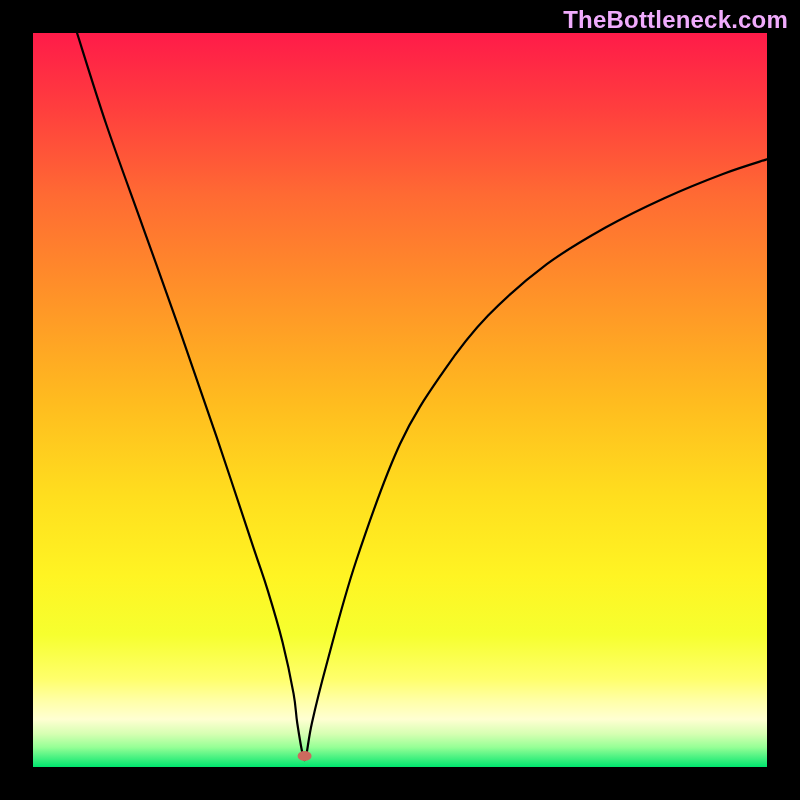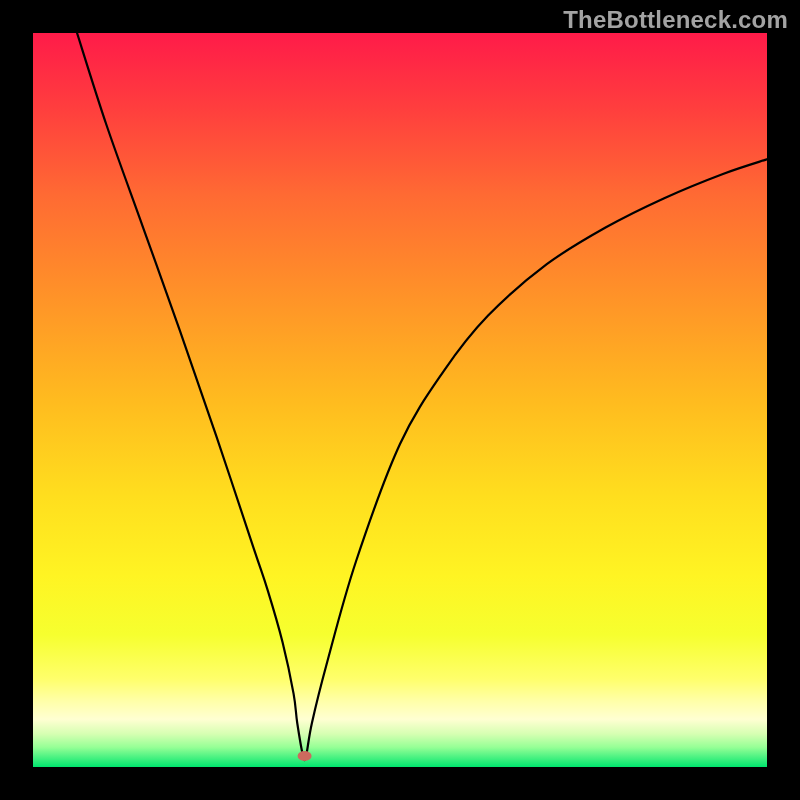--- a/index.html
+++ b/index.html
@@ -17,21 +17,21 @@
     width: 734px;
     height: 734px;
   }
   .watermark {
     position: absolute;
     top: 6px;
     right: 12px;
     font-family: Arial, Helvetica, sans-serif;
     font-size: 24px;
     font-weight: 600;
-    color: #a3a3a3;
+    color: #f0abfc;
     letter-spacing: 0.2px;
   }
   svg { display: block; }
 </style>
 </head>
 <body>
 
 <div class="plot-area">
   <svg id="chart-svg" width="734" height="734" viewBox="0 0 734 734">
     <defs>

